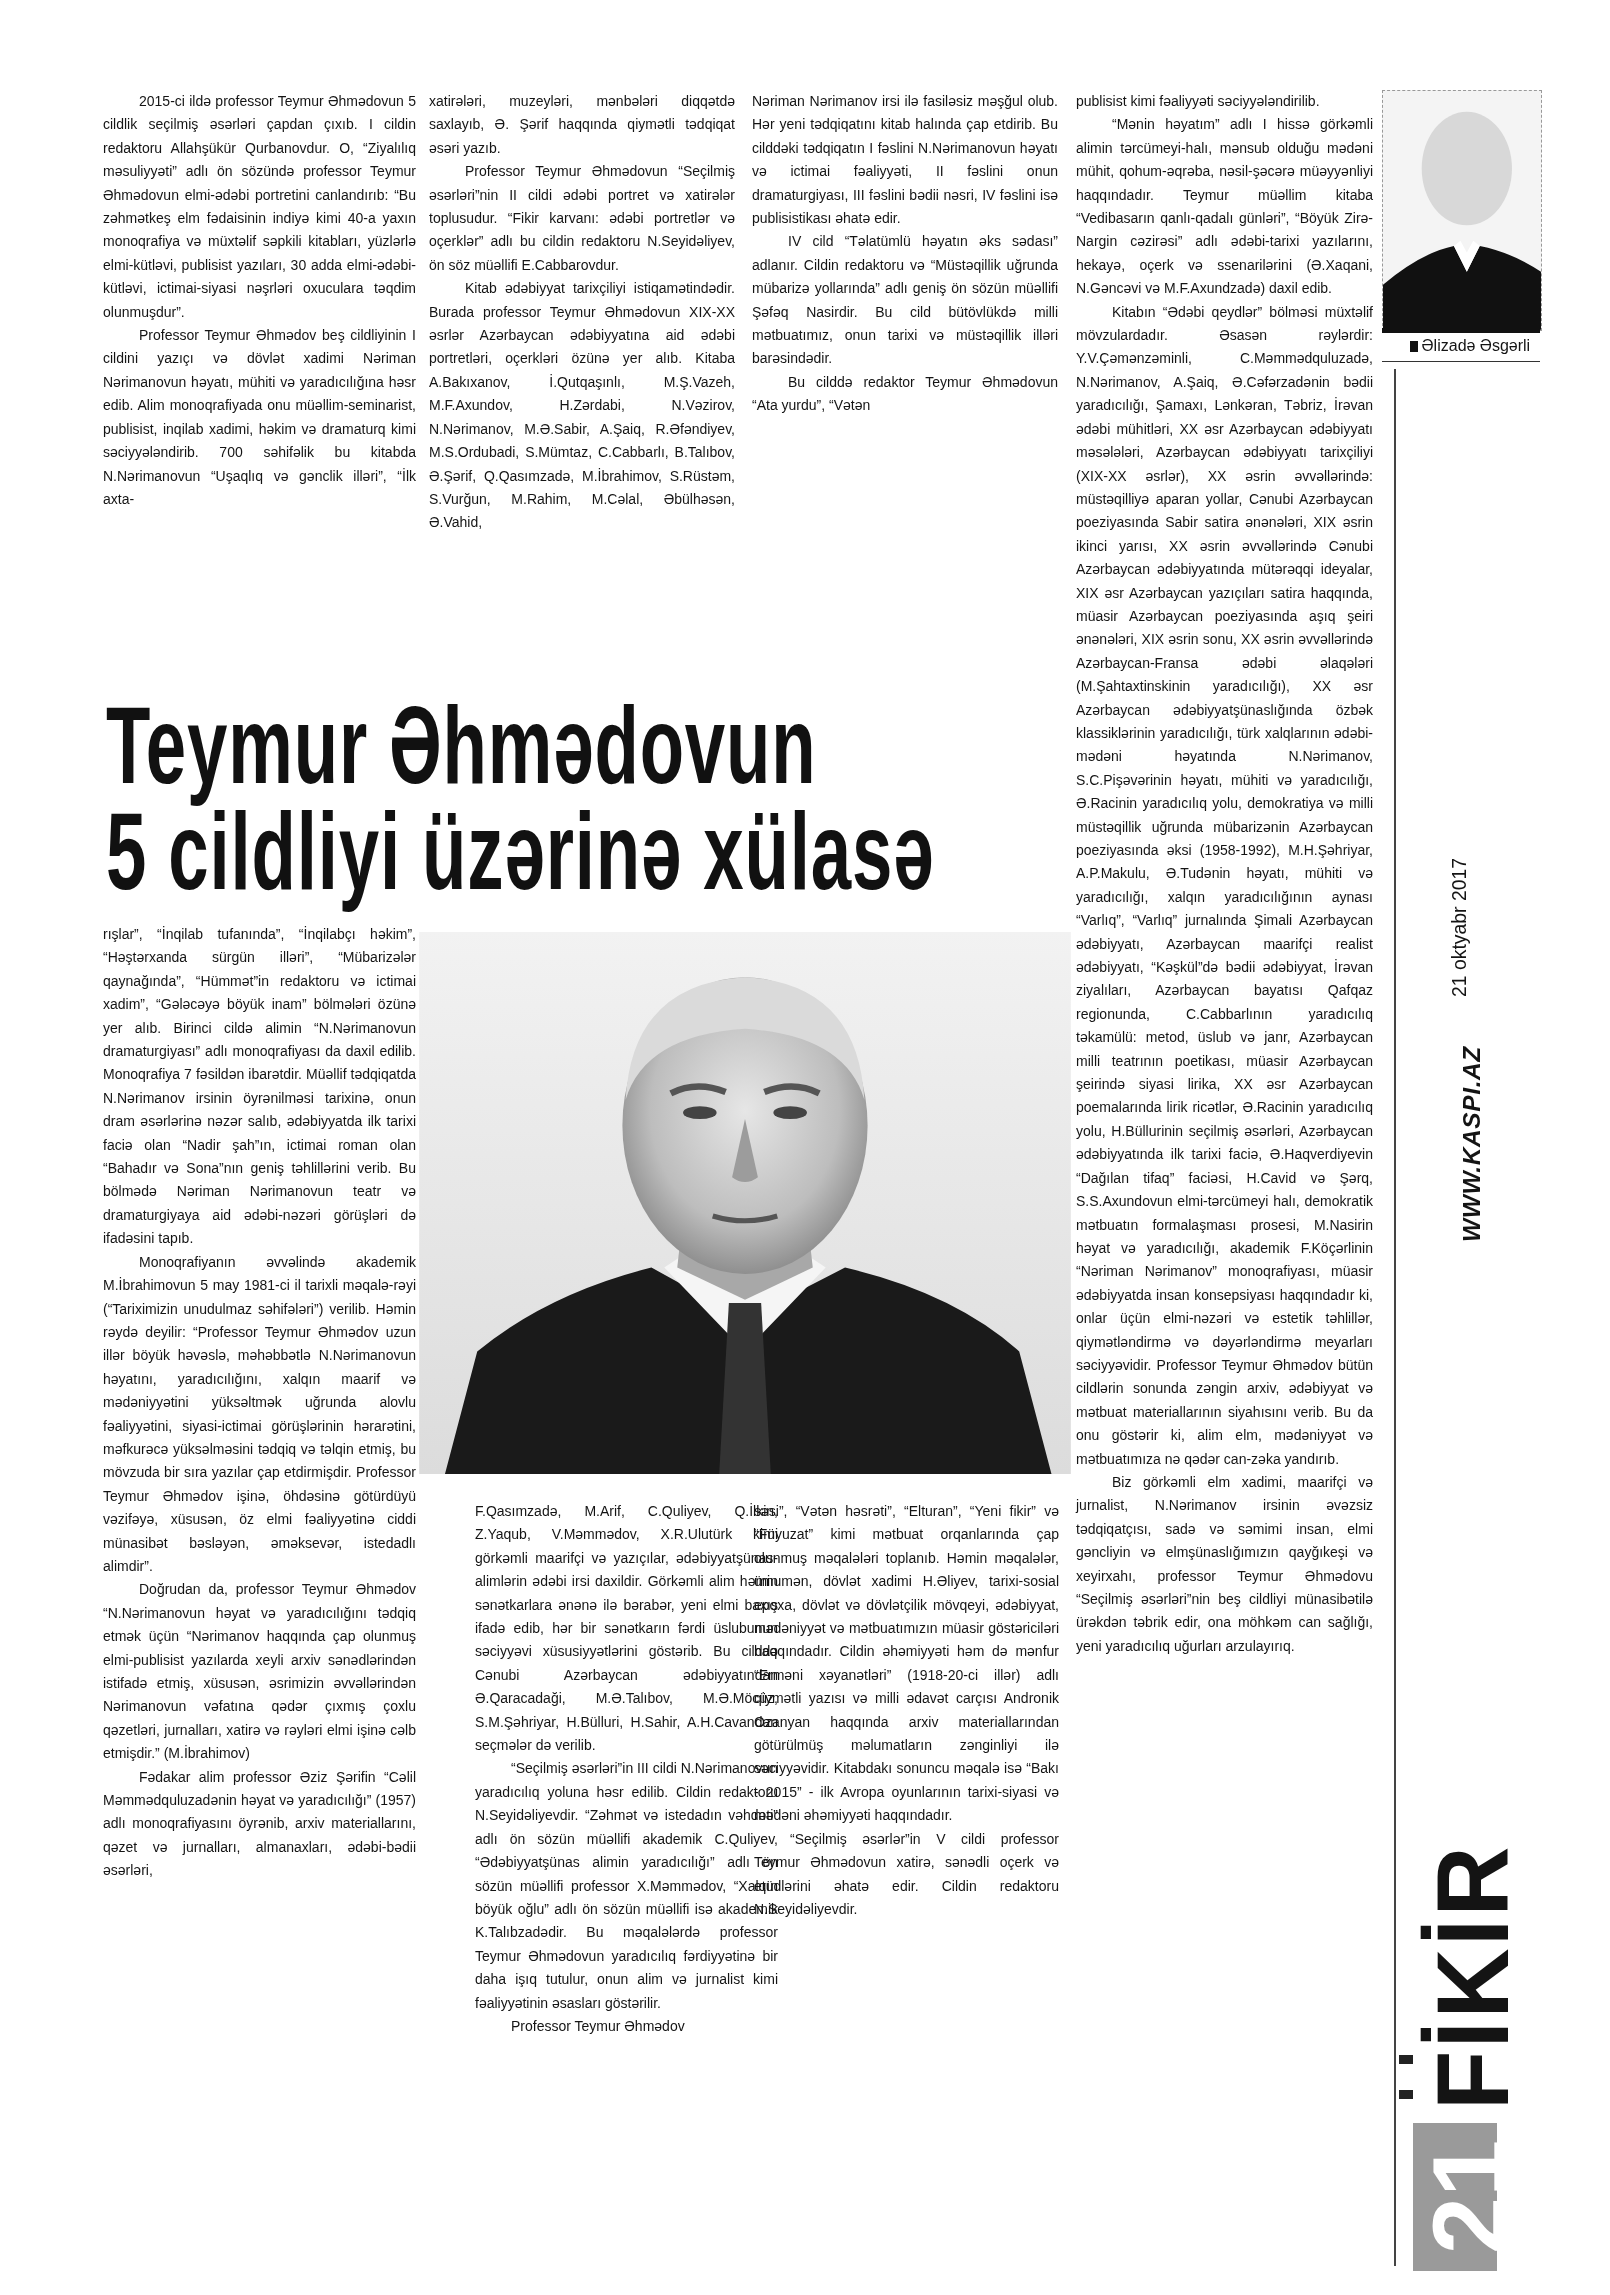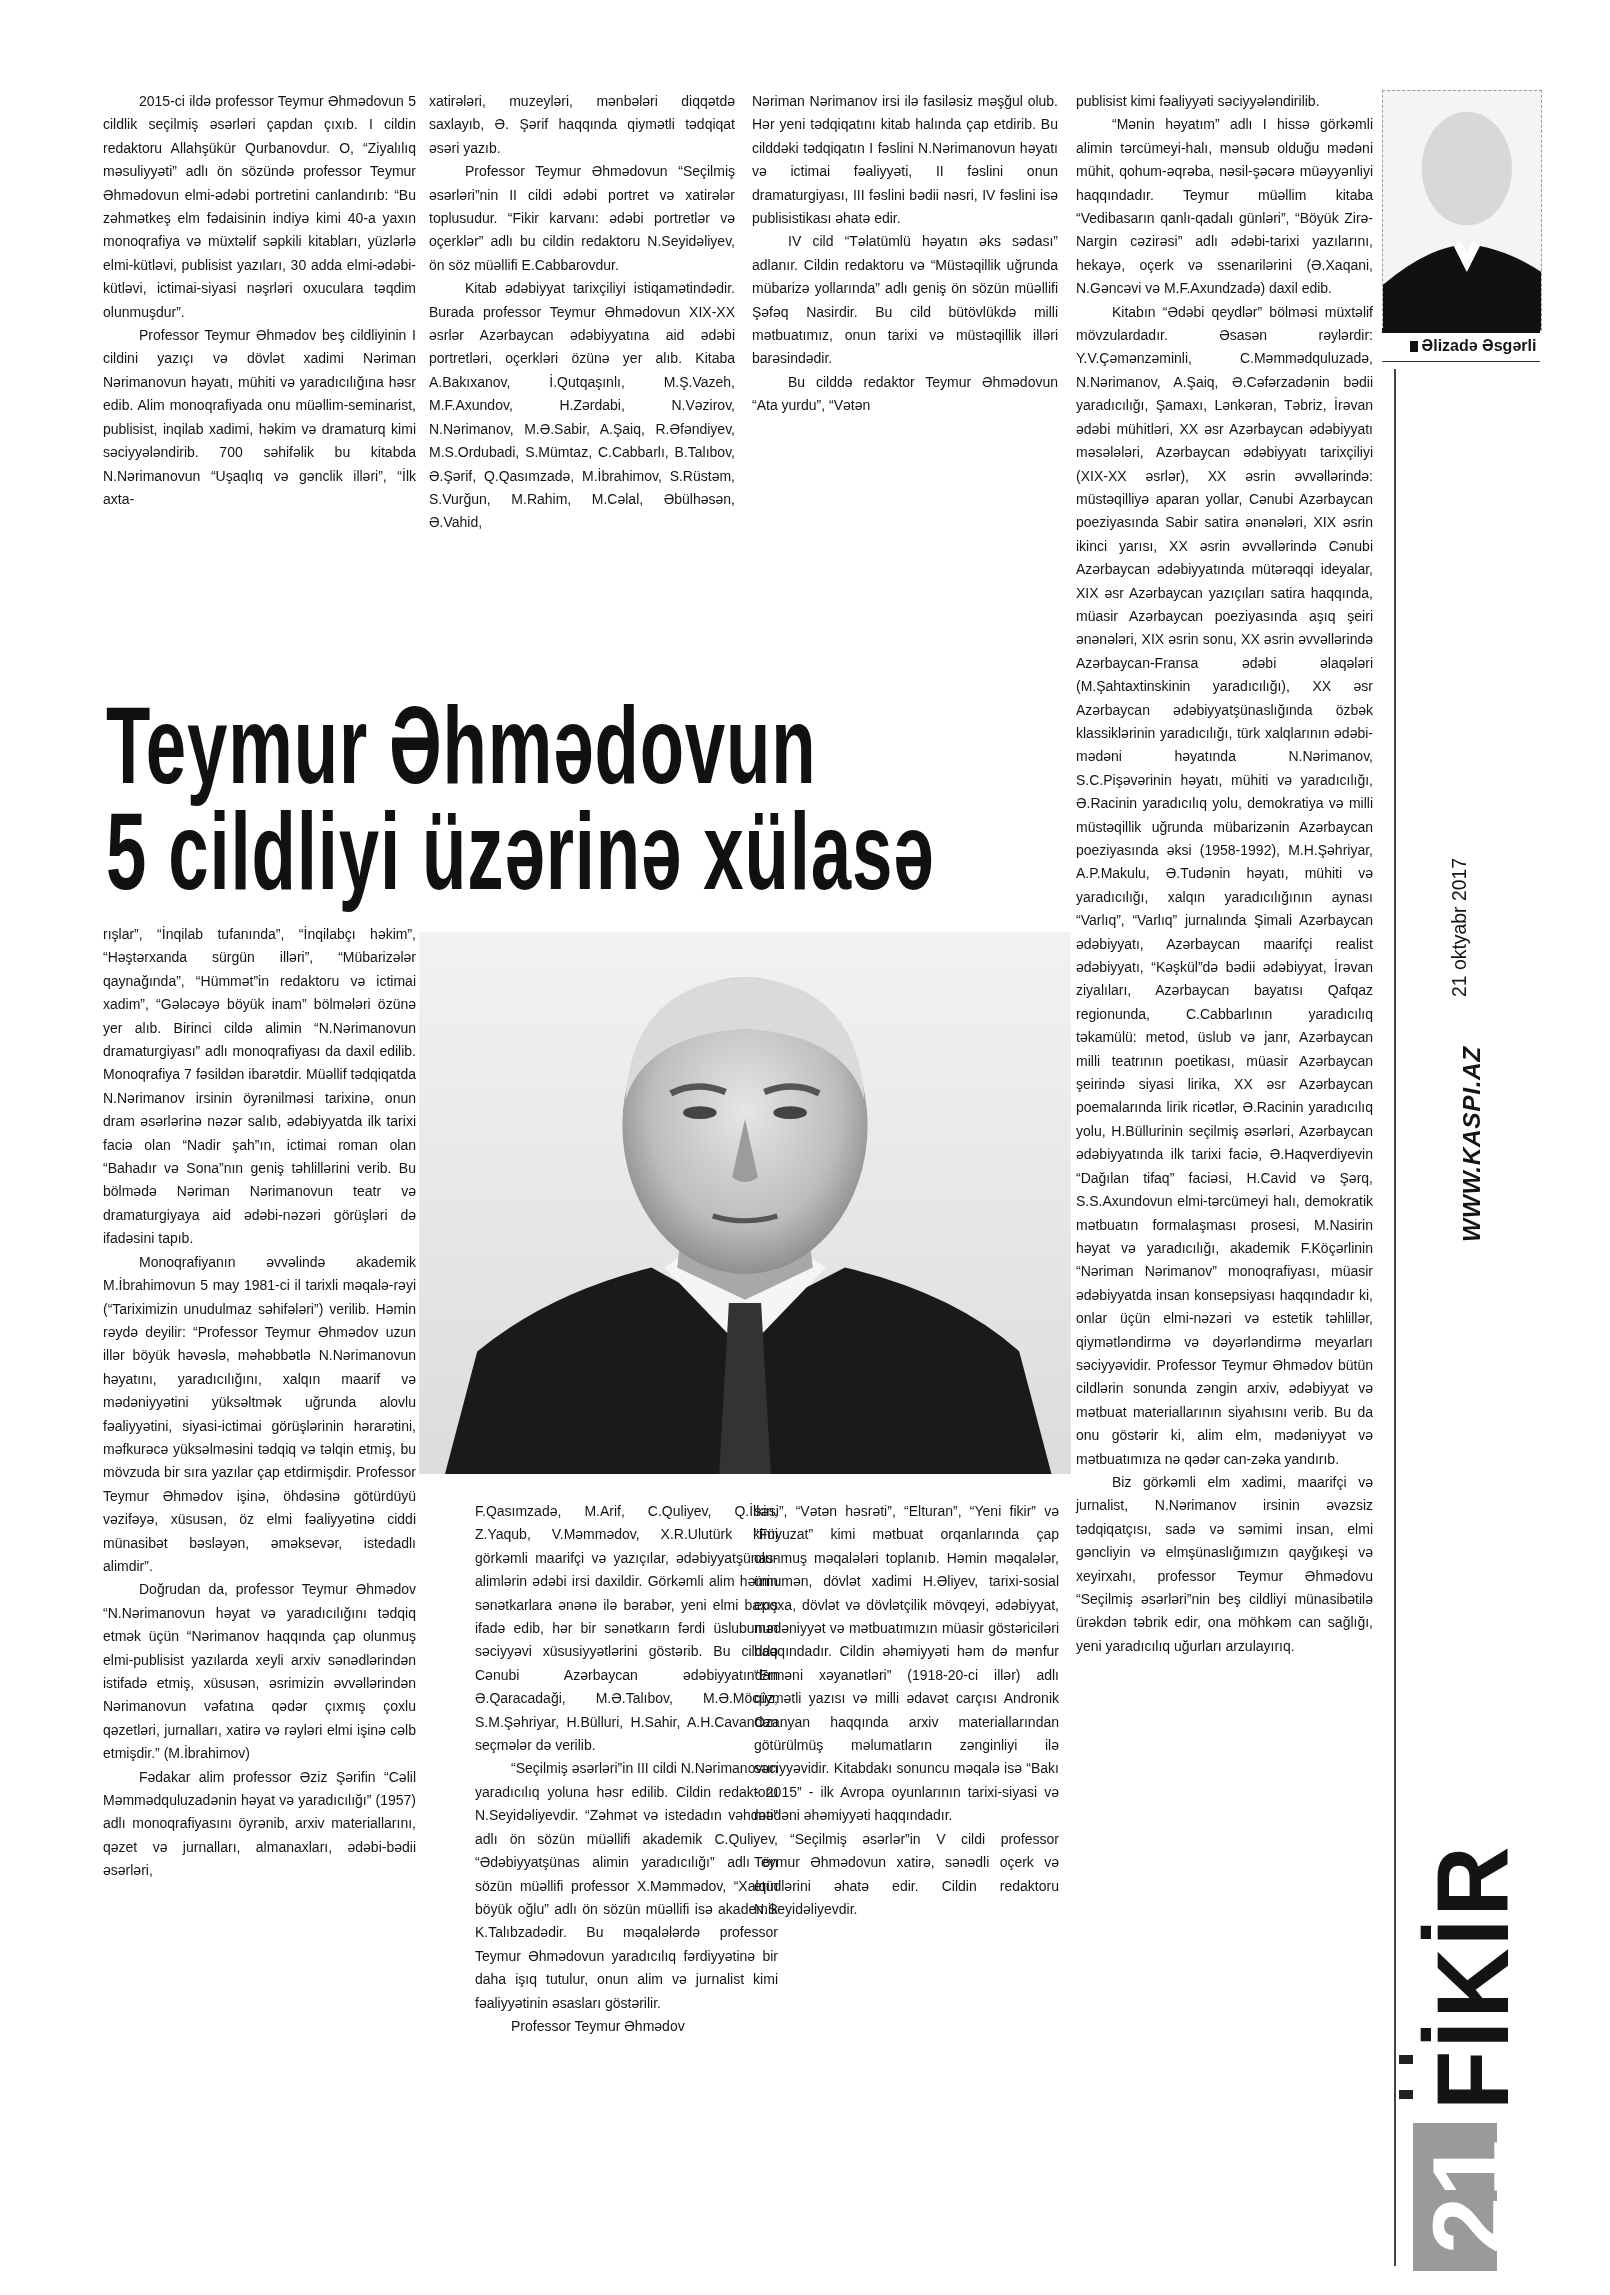--- a/index.html
+++ b/index.html
@@ -13,21 +13,21 @@
   #c4a { left:1076px; top:90px; width:297px; }
   #c1b { left:103px; top:911px; width:313px;margin-top:12px; }
   #c2b { left:435px; top:1500px; width:303px;margin-left:40px; }
   #c3b { left:754px; top:1500px; width:305px; }
   .headline { position:absolute; left:106px; font-family:"Liberation Sans", sans-serif; font-weight:bold; color:#111; white-space:nowrap; transform-origin:left top; letter-spacing:1.3px; }
   #hl1 { top:681px; font-size:110px; transform:scaleX(0.66); }
   #hl2 { top:787px; font-size:110px; transform:scaleX(0.66); }
   .photo-main { position:absolute; left:419px; top:932px; width:652px; height:542px; background:#fff; overflow:hidden; }
   .portrait { position:absolute; left:1382px; top:90px; width:158px; height:239px; border:0.6px dashed #999; overflow:hidden; background:#f4f4f4; }
   .byline-bar { position:absolute; left:1382px; top:328px; width:158px; height:5.2px; background:#111; }
-  .byline { position:absolute; left:1382px; top:337px; font-size:16px; font-weight:bold; white-space:nowrap;padding-left:28px; }
+  .byline { position:absolute; left:1382px; top:337px; font-size:16px; font-weight:normal; white-space:nowrap;padding-left:28px; }
   .byline::before { content:""; display:inline-block; width:7.7px; height:11px; background:#111; margin-right:3.9px; vertical-align:-0.6px; }
   .byline-rule { position:absolute; left:1382px; top:361px; width:158px; height:1.3px; background:#333; }
   .vrule { position:absolute; left:1394px; top:369px; width:1.9px; height:1897px; background:#444; }
   .vert { position:absolute; white-space:nowrap; transform:rotate(-90deg); transform-origin:left top; }
   #date { left:1448px; top:858px; font-size:19.4px; }
   #site { left:1458px; top:1045px; font-size:24.5px; font-weight:bold; font-style:italic; letter-spacing:0.6px; }
   #fikir { left:1415px; top:2110px; font-size:97px; font-weight:bold; letter-spacing:2.6px; transform:rotate(-90deg) scaleY(1.05); }
   .pagenum { position:absolute; left:1413px; top:2123px; width:84px; height:148px; background:#9a9a9a; color:#fff; font-weight:bold; font-size:103px; text-align:center; line-height:148px; overflow:hidden; }
   .pagenum span { display:inline-block; transform:rotate(-90deg); }
   .dash1, .dash2 { position:absolute; left:1399px; width:14px; height:9px; background:#222; }

